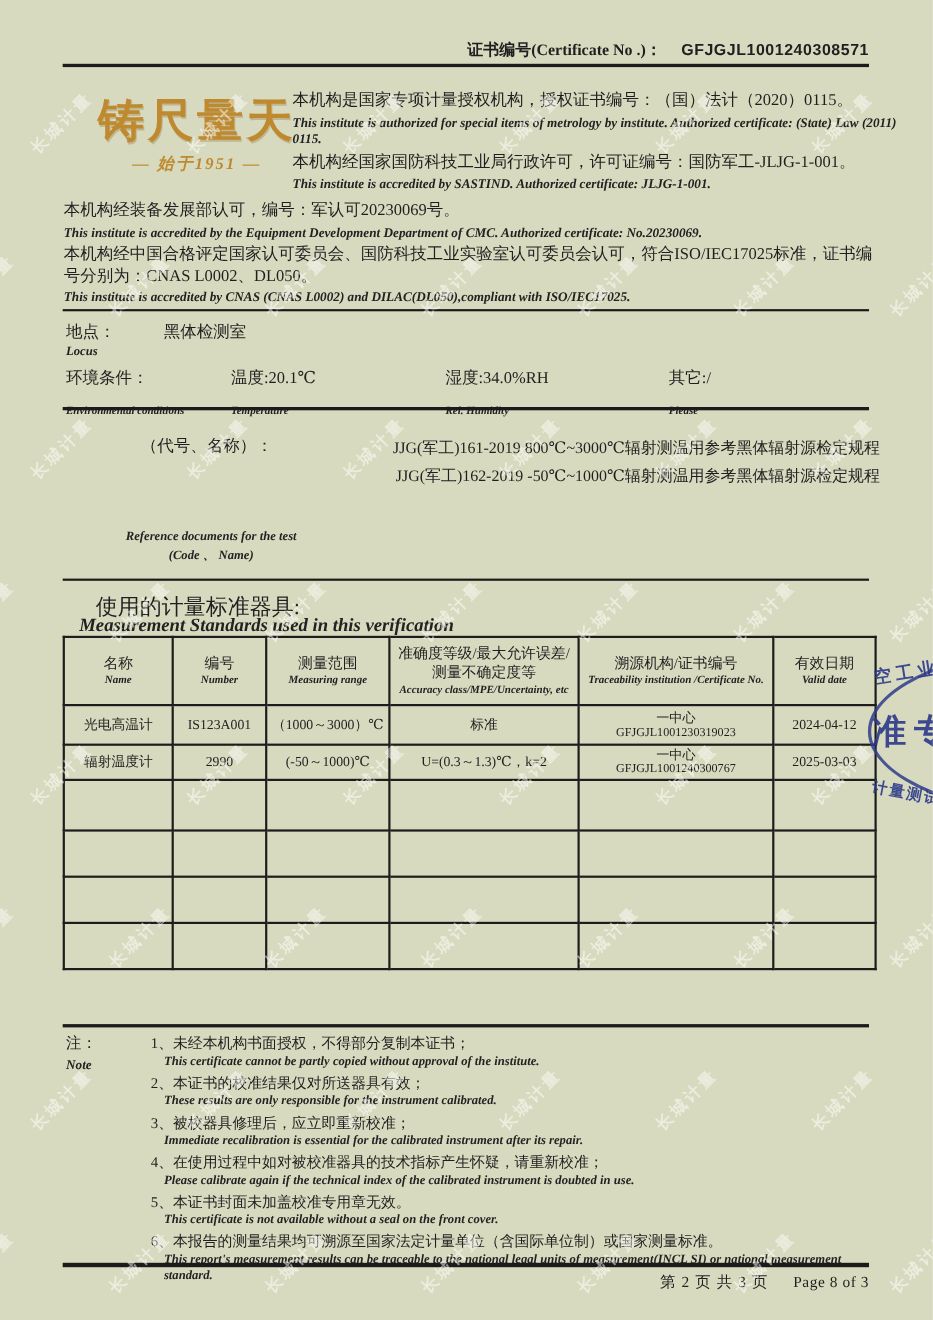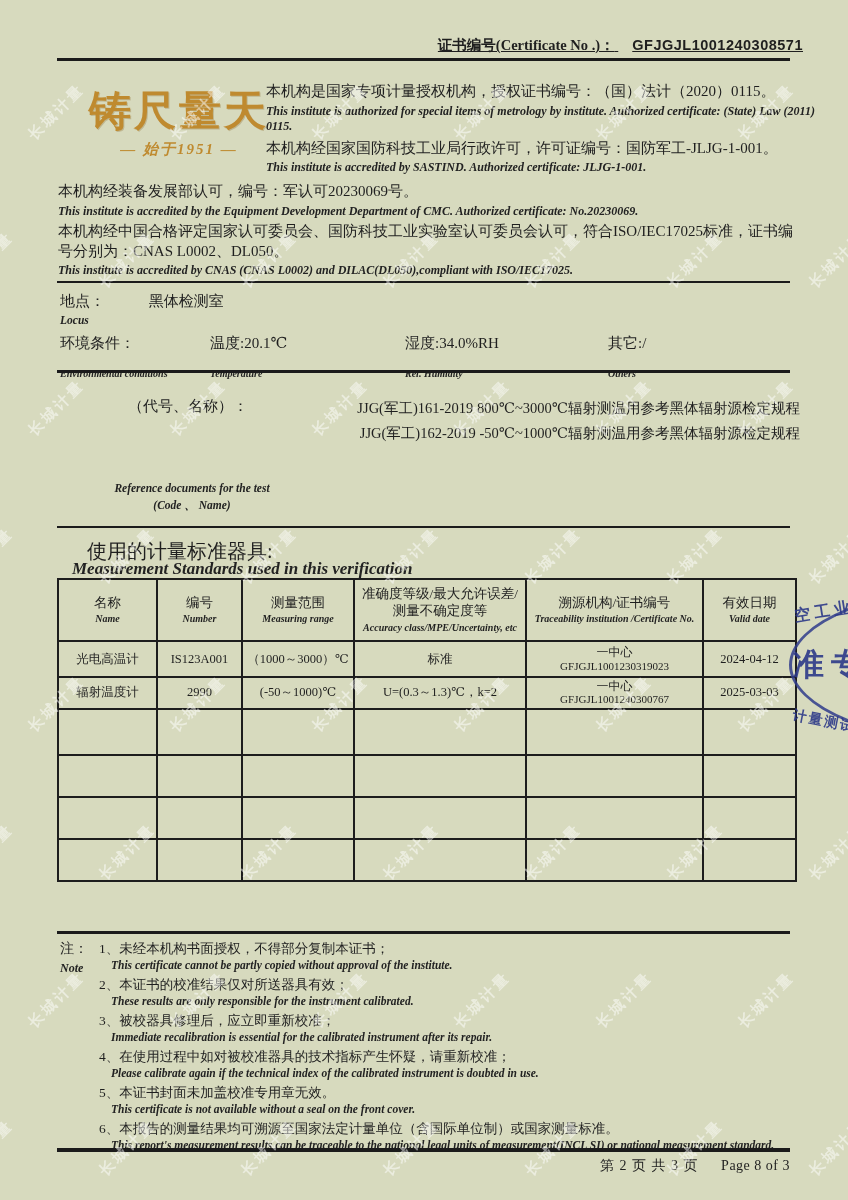--- a/index.html
+++ b/index.html
@@ -7,21 +7,21 @@
   body { font-family:"Liberation Serif","DejaVu Serif",serif; }
   .page {
     position:relative; width:848px; height:1200px;
     background:#d7dabe; overflow:hidden; color:#1f1f1f;
   }
   .cn { font-family:"Liberation Serif","DejaVu Serif",serif; color:#1f1f1f; }
   .en { font-family:"Liberation Serif","DejaVu Serif",serif; font-style:italic; font-weight:bold; color:#222; }
   .rule { position:absolute; background:#1b1b1b; }
 
   
-  .cert-line { position:absolute; top:36px; left:70px; width:733px; text-align:right; font-size:14.5px; white-space:nowrap;text-decoration:underline; }
+  .cert-line { position:absolute; top:36px; left:57px; width:733px; text-align:right; font-size:14.5px; white-space:nowrap; }
   .cert-line .lbl { font-weight:bold; }
   .cert-line .no { font-family:"Liberation Sans","DejaVu Sans",sans-serif; font-weight:bold; letter-spacing:.5px; margin-left:14px; }
 
   
   .brand { position:absolute; left:84px; top:88px; width:190px; text-align:center; color:#bf8a2f; }
   .brand .title { font-size:42px; font-weight:bold; letter-spacing:3px; line-height:1.1;
                   text-shadow:1px 1px 0 rgba(120,80,10,.25); }
   .brand .since { font-size:15px; font-weight:bold; font-style:italic; margin-top:6px; letter-spacing:2px; }
 
   
@@ -57,21 +57,21 @@
   table.std th .hcn { font-size:13.5px; font-weight:normal; line-height:1.25; }
   table.std th .hen { font-size:10px; font-style:italic; font-weight:bold; line-height:1.2; margin-top:2px; }
   table.std td { font-size:12.5px; }
   table.std td .sub { font-size:11px; line-height:1.2; }
   table.std td .org { font-size:12px; line-height:1.2; }
 
   
   .notes { position:absolute; left:57px; top:940px; width:740px; }
   .notes .note-lbl-cn { position:absolute; left:3px; top:0; font-size:14px; }
   .notes .note-lbl-en { position:absolute; left:3px; top:21px; font-size:12px; }
-  .notes .items { margin-left:42px; }
+  .notes .items { margin-left:80px; }
   .notes .item .cn { font-size:13.5px; line-height:1.28; }
   .notes .item .en { font-size:11.5px; line-height:1.28; margin:1px 0 3px 12px; }
 
   
   .pageno { position:absolute; left:57px; top:1157px; width:733px; text-align:right; font-size:14px; letter-spacing:1px; }
   .pageno .en-pn { font-family:"Liberation Serif","DejaVu Serif",serif; margin-left:18px; letter-spacing:.5px; }
 
   
   .stamp-ring { position:absolute; left:789px; top:585px; width:396px; height:160px;
     border:3px solid rgba(48,60,140,.85); border-radius:50%; }
@@ -130,21 +130,21 @@
     <div class="cell c1">
       <span class="cn">温度:20.1℃</span>
       <span class="en">Temperature</span>
     </div>
     <div class="cell c2">
       <span class="cn">湿度:34.0%RH</span>
       <span class="en">Rel. Humidity</span>
     </div>
     <div class="cell c3">
       <span class="cn">其它:/</span>
-      <span class="en">Others</span>
+      <span class="en">Please</span>
     </div>
   </div>
   <div class="rule" style="left:57px; top:370px; width:733px; height:3px;"></div>
 
   <div class="ref-label cn">
     <div>（代号、名称）：</div>
   </div>
   <div class="ref-docs cn">
     <div>JJG(军工)161-2019  800℃~3000℃辐射测温用参考黑体辐射源检定规程</div>
     <div>JJG(军工)162-2019  -50℃~1000℃辐射测温用参考黑体辐射源检定规程</div>

